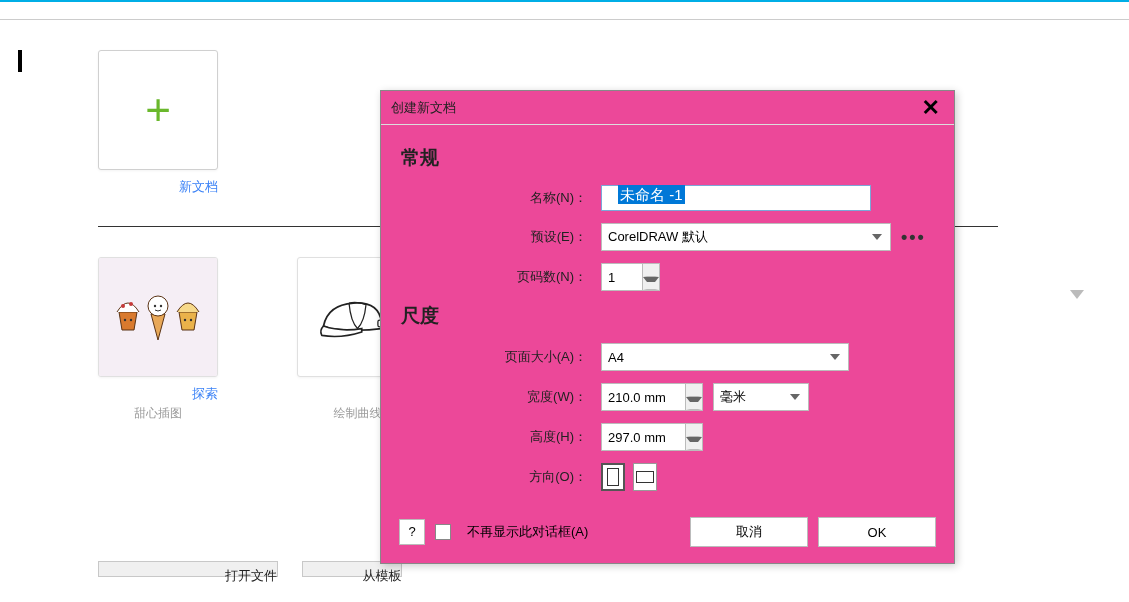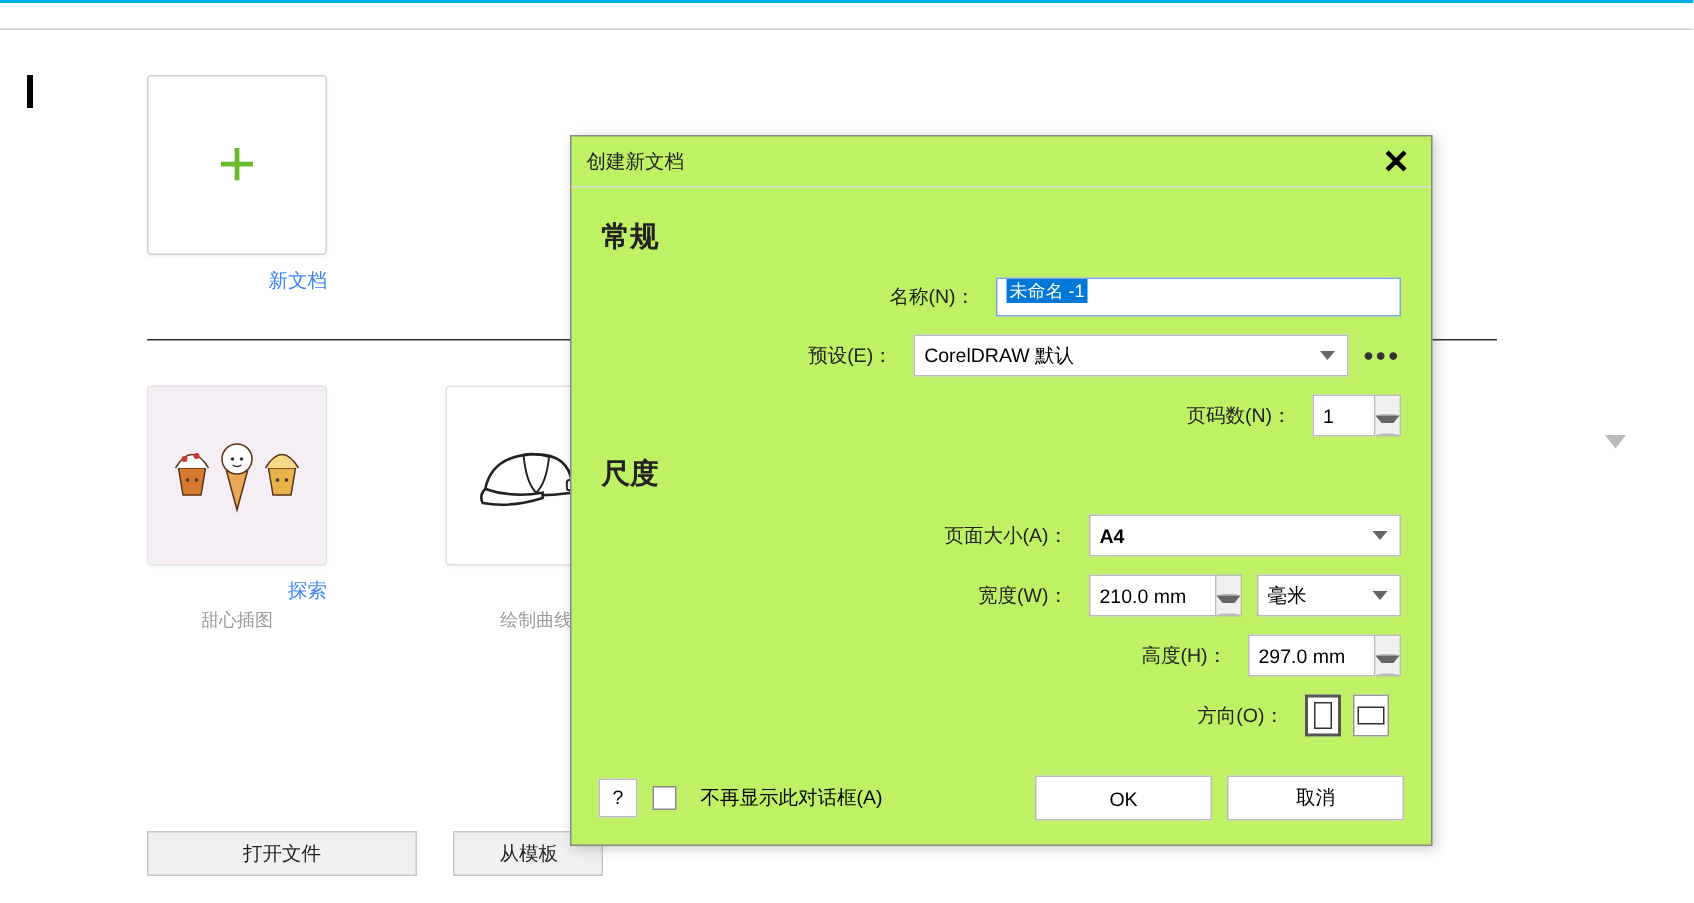--- a/index.html
+++ b/index.html
@@ -21,42 +21,42 @@
 .plus { font-size: 44px; color: #6ab82c; font-weight: 200; line-height: 1; }
 
 .divider { border: none; border-top: 1px solid #333; margin: 30px 0 30px 0; width: 900px; }
 
 .chevron-more { position: absolute; top: 240px; right: 15px; width: 0; height: 0; border-left: 7px solid transparent; border-right: 7px solid transparent; border-top: 9px solid #bbb; cursor: pointer; }
 
 .cap-svg { width: 85px; height: 65px; }
 .cupcakes { width: 100%; height: 100%; background: #f5eef5; display: flex; flex-wrap: wrap; align-content: center; justify-content: center; gap: 2px; padding: 6px; }
 
 .bottom-buttons { position: absolute; bottom: 18px; left: 0; }
-.flat-btn { display: inline-block; min-width: 180px; height: 30px; line-height: 28px; background: #f0f0f0; border: 1px solid #c8c8c8; text-align: center; font-size: 13px; color: #222; margin-right: 20px; cursor: pointer; }
-
-
-.dialog { position: absolute; top: 90px; left: 380px; width: 575px; background: #bef264; border: 1px solid #888; box-shadow: 2px 2px 8px rgba(0,0,0,0.2); }
+.flat-btn { display: inline-block; min-width: 180px; height: 16px; line-height: 28px; background: #f0f0f0; border: 1px solid #c8c8c8; text-align: right; font-size: 13px; color: #222; margin-right: 20px; cursor: pointer; }
+
+
+.dialog { position: absolute; top: 90px; left: 380px; width: 575px; background: #ec4899; border: 1px solid #888; box-shadow: 2px 2px 8px rgba(0,0,0,0.2); }
 .dialog-header { height: 34px; display: flex; align-items: center; padding: 0 10px; border-bottom: 1px solid #ddd; }
 .dialog-title { font-size: 13px; color: #222; flex: 1; }
 .dialog-close { font-size: 22px; font-weight: bold; cursor: pointer; padding: 0 4px; }
 
 .dialog-body { padding: 14px 20px 0 20px; }
 .section-title { font-size: 19px; font-weight: bold; color: #222; margin: 6px 0 14px 0; }
 
-.form-row { display: flex; align-items: center; margin-bottom: 12px; justify-content: flex-end; }
+.form-row { display: flex; align-items: center; margin-bottom: 12px; }
 .form-label { width: 200px; text-align: right; padding-right: 14px; font-size: 13px; color: #222; }
 
-.text-input { height: 26px; border: 1px solid #7aa7d8; padding: 0 6px; font-size: 12px; background: #fff; }
+.text-input { height: 26px; border: 1px solid #7aa7d8; padding: 0 16px; font-size: 15px; background: #fff; }
 .text-input.name { width: 270px; }
 .text-input.name span.sel { background: #0078d7; color: #fff; padding: 1px 2px; }
 
 .combo { height: 28px; border: 1px solid #bbb; background: #fff; display: flex; align-items: center; padding: 0 6px; font-size: 13px; position: relative; cursor: pointer; }
 .combo .caret { position: absolute; right: 8px; top: 10px; width: 0; height: 0; border-left: 5px solid transparent; border-right: 5px solid transparent; border-top: 6px solid #666; }
 .combo.preset { width: 290px; }
-.combo.pagesize { width: 208px; font-weight: bold; }
+.combo.pagesize { width: 248px; }
 .combo.unit { width: 96px; }
 
 .dots-btn { margin-left: 10px; font-size: 18px; font-weight: bold; letter-spacing: 2px; cursor: pointer; color: #333; }
 
 .spinner { display: flex; }
 .spinner input { width: 85px; height: 28px; border: 1px solid #bbb; padding: 0 6px; font-size: 13px; }
 .spinner.small input { width: 42px; }
 .spin-btns { display: flex; flex-direction: column; border: 1px solid #bbb; border-left: none; }
 .spin-btns div { width: 16px; height: 13px; background: #f0f0f0; display: flex; align-items: center; justify-content: center; cursor: pointer; }
 .spin-btns div:first-child { border-bottom: 1px solid #bbb; }
@@ -238,16 +238,16 @@
       <div class="orient-btn">
           <div class="orient-inner-l"></div>
         </div>
     </div>
   </div>
 
   <div class="dialog-footer">
     <div class="help-btn">?</div>
     <div class="chk"></div>
     <div class="chk-label">不再显示此对话框(A)</div>
+    <div class="dlg-btn">取消</div>
     <div class="dlg-btn">OK</div>
-    <div class="dlg-btn">取消</div>
   </div>
 </div>
 
 </body></html>

